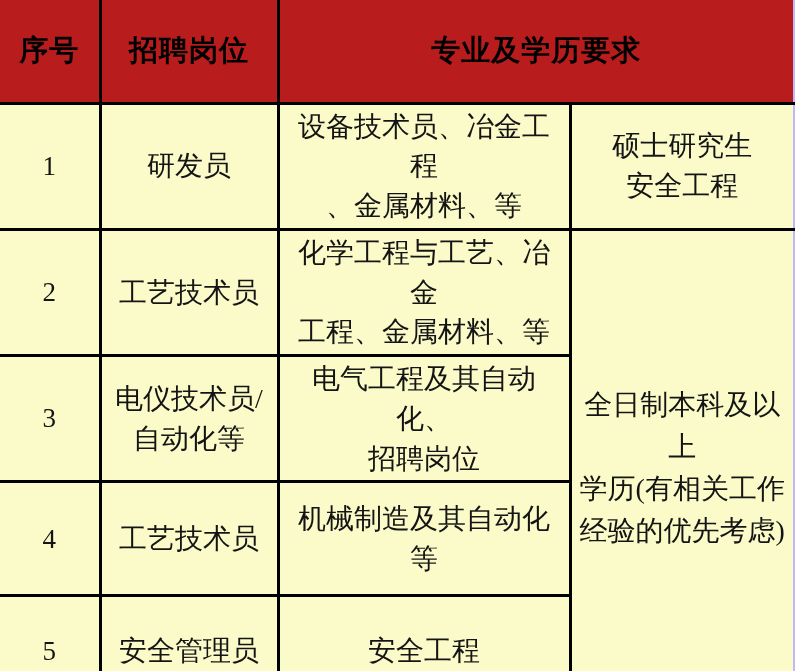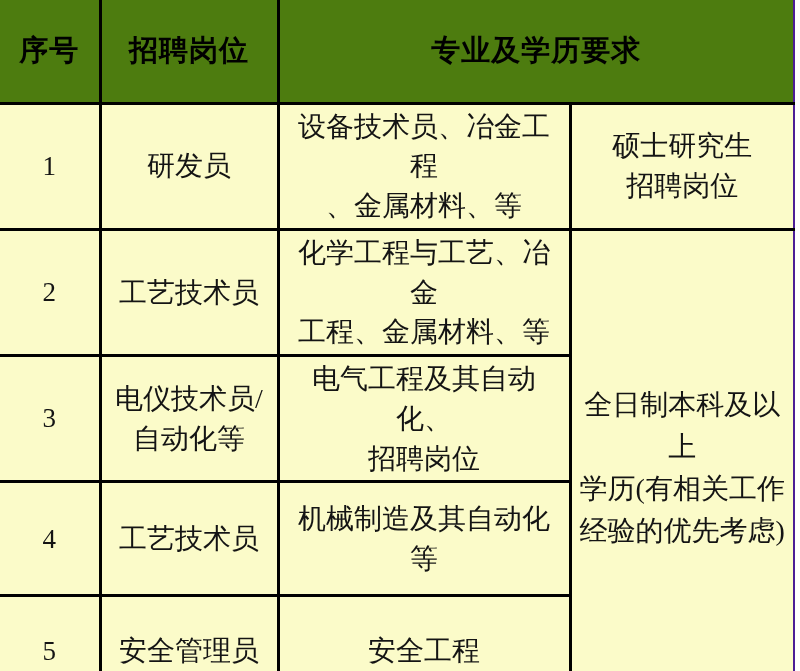--- a/index.html
+++ b/index.html
@@ -23,24 +23,24 @@
   th,td{
     border:3px solid #000000;
     text-align:center;
     vertical-align:middle;
     padding:2px 6px;
     white-space:pre-line;
     overflow:hidden;
   }
   tr:first-child > *{border-top:0;}
   th:first-child,td:first-child{border-left:0;}
-  .r-edge{border-right:2px solid #4c1d95;}
+  .r-edge{border-right:2px solid #c4b5fd;}
   .b-edge{border-bottom:2px solid #b3b3b3;}
   thead th{
-    background:#4d7c0f;
+    background:#b91c1c;
     color:#000000;
     font-weight:bold;
     font-size:29px;
     letter-spacing:1px;
     margin-left:38px;
   }
   tbody td{
     background:#FBFBC9;
     color:#141414;
     font-size:28px;
@@ -73,21 +73,21 @@
         <th class="r-edge" colspan="2">专业及学历要求</th>
       </tr>
     </thead>
     <tbody>
       <tr class="row-1">
         <td class="num">1</td>
         <td>研发员</td>
         <td>设备技术员、冶金工程
 、金属材料、等</td>
         <td class="r-edge">硕士研究生
-招聘岗位</td>
+安全工程</td>
       </tr>
       <tr class="row-2">
         <td class="num">2</td>
         <td>工艺技术员</td>
         <td>化学工程与工艺、冶金
 工程、金属材料、等</td>
         <td class="r-edge b-edge edu-merged" rowspan="4">全日制本科及以上
 学历(有相关工作
 经验的优先考虑)</td>
       </tr>

